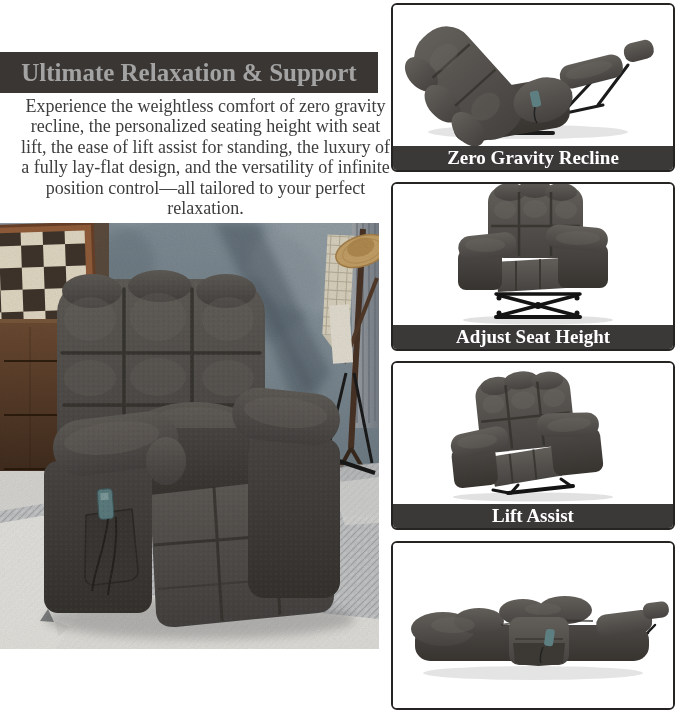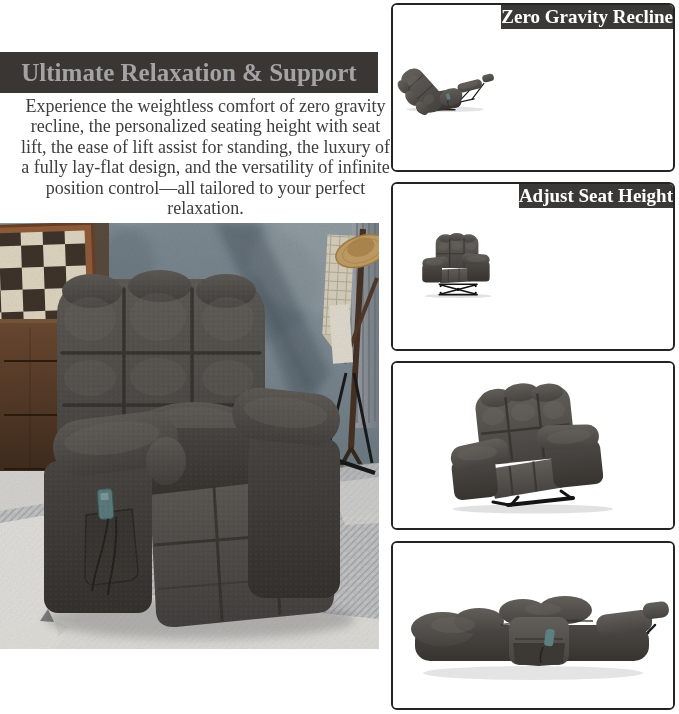--- a/index.html
+++ b/index.html
@@ -22,21 +22,21 @@
     font-size:18px;line-height:20.4px;margin:0;padding:0 16px;
   }
   .main-photo{
     position:absolute;left:0;top:223px;width:379px;height:426px;
   }
   .main-photo svg{display:block;width:379px;height:426px;}
   .panel{
     position:absolute;left:391px;width:284px;height:169px;
     box-sizing:border-box;border:2px solid var(--panel_border,#262422);
     border-radius:6px;background:#fff;overflow:hidden;
-    display:flex;flex-direction:row;
+    display:flex;flex-direction:column;
   }
   .panel-img{flex:1;position:relative;background:#fff;}
   .panel-img svg{display:block;width:100%;height:100%;}
   .panel-caption{
     height:24px;flex:0 0 24px;
     background:var(--caption_bar,#3b3838);
     display:flex;align-items:center;justify-content:center;
   }
   .panel-caption span{color:#fff;font-weight:bold;font-size:19px;white-space:nowrap;}
   #p1{top:3px;} #p2{top:182px;text-align:right;} #p3{top:361px;} #p4{top:541px;}
@@ -298,20 +298,23 @@
       <ellipse cx="140" cy="134" rx="80" ry="4.5" fill="#d9d9d9" opacity="0.8"></ellipse>
       <g stroke="#141414" fill="none" stroke-linecap="round">
         <path d="M115 130 L180 123" stroke-width="4"></path>
         <path d="M100 127 L116 130" stroke-width="3"></path>
         <path d="M125 122 L118 130" stroke-width="3"></path>
         <path d="M168 116 L178 123" stroke-width="3"></path>
       </g>
       <use href="#miniChair" transform="translate(62,14) rotate(-6 75 108)"></use>
     </svg>
   </div>
+  <div class="panel-caption">
+    <span>Lift Assist</span>
+  </div>
 </div>
 
 <div class="panel" id="p4">
   <div class="panel-img" role="img" aria-label="Recliner fully reclined into a flat sleeping position">
     <svg viewBox="0 0 280 141" xmlns="http://www.w3.org/2000/svg">
       <ellipse cx="140" cy="118" rx="110" ry="7" fill="#d8d8d8" opacity="0.7"></ellipse>
       <g stroke="#1b1b1b" fill="none" stroke-linecap="round">
         <path d="M210 98 L245 72" stroke-width="2.5"></path>
         <path d="M220 100 L255 78" stroke-width="2.5"></path>
         <path d="M235 98 L262 70" stroke-width="2.5"></path>

